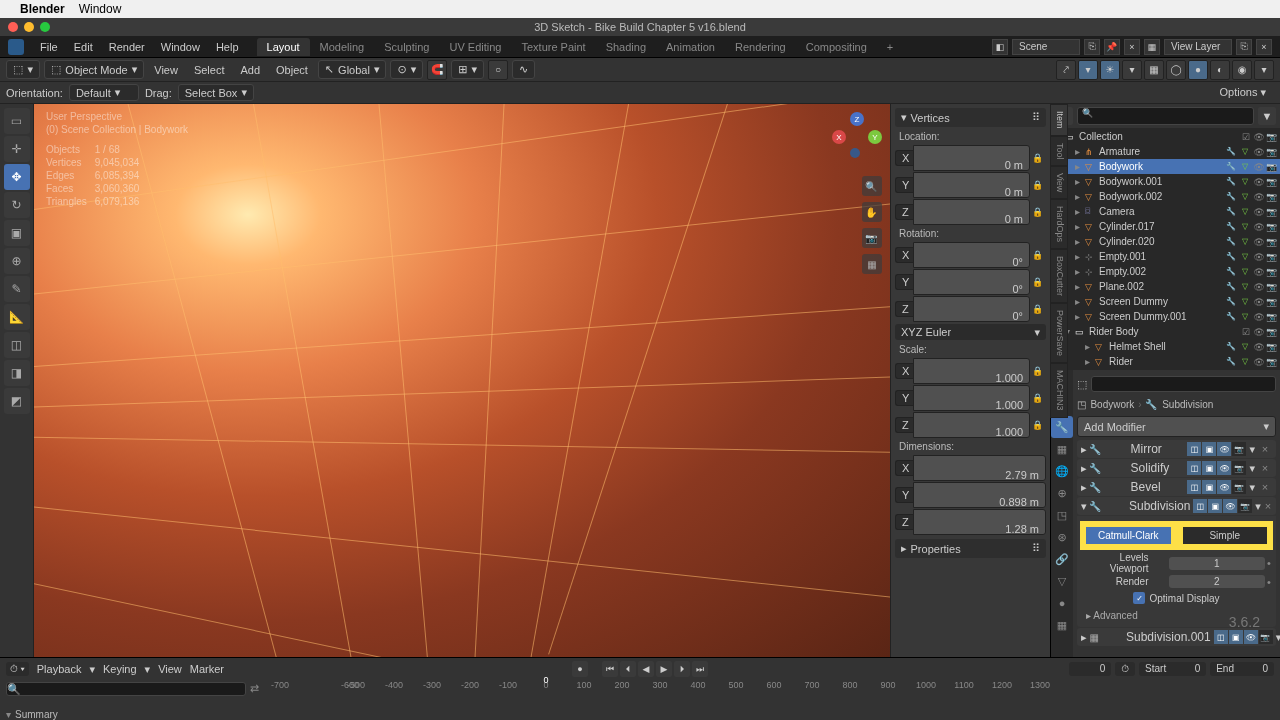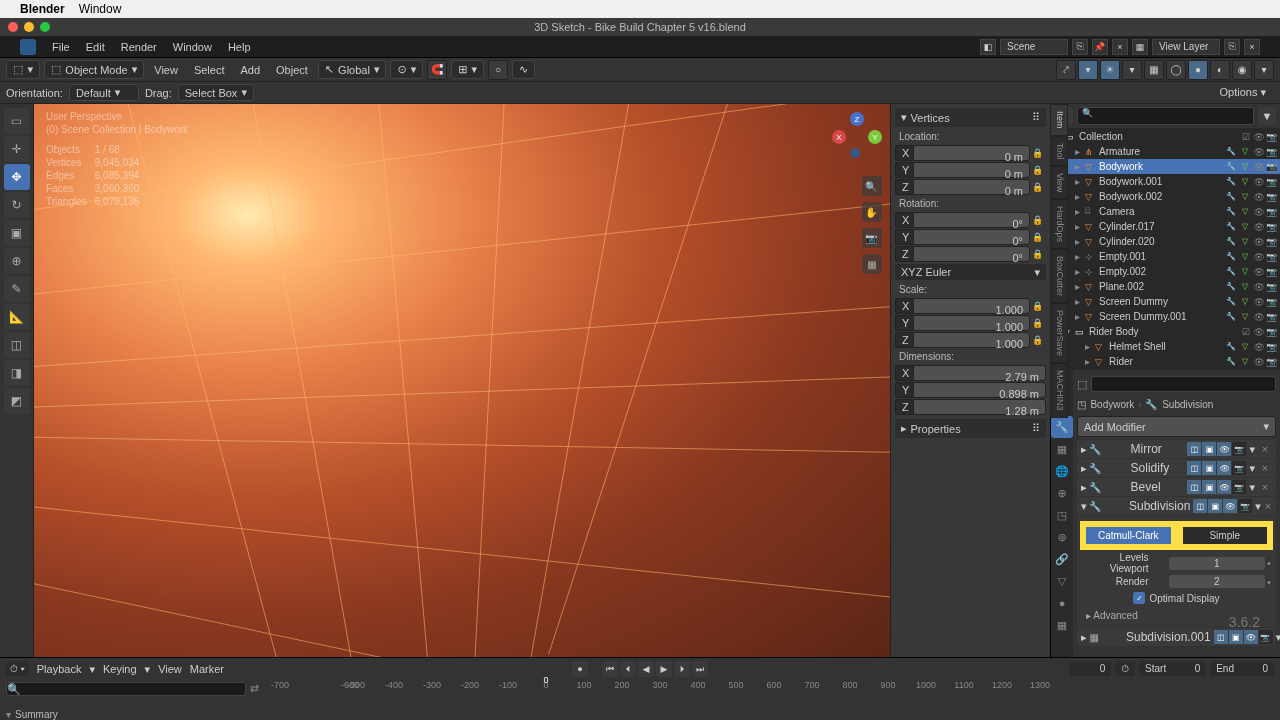--- a/index.html
+++ b/index.html
@@ -13,21 +13,21 @@
 
 .title-bar { height: 18px; background: #3a3a3a; display: flex; align-items: center; padding: 0 8px; position: relative; }
 .title-bar .traffic { display: flex; gap: 6px; margin-right: 12px; }
 .title-bar .dot { width: 10px; height: 10px; border-radius: 50%; }
 .title-bar .red { background: #ff5f56; }
 .title-bar .yellow { background: #ffbd2e; }
 .title-bar .green { background: #27c93f; }
 .title-bar .title { position: absolute; left: 50%; transform: translateX(-50%); color: #bbb; font-size: 11px; }
 
 
-.top-menu { height: 22px; background: #1e1e1e; display: flex; align-items: center; padding: 0 20px; border-bottom: 1px solid #000; }
+.top-menu { height: 22px; background: #1e1e1e; display: flex; align-items: center; padding: 0 8px; border-bottom: 1px solid #000; }
 .top-menu .icon-logo { width: 16px; height: 16px; background: #2a5a8a; border-radius: 3px; margin-right: 8px; }
 .top-menu .menu-item { padding: 0 8px; color: #ccc; }
 .top-menu .tabs { display: flex; margin-left: 10px; }
 .top-menu .tab { padding: 3px 10px; color: #888; border-radius: 3px 3px 0 0; }
 .top-menu .tab.active { background: #333; color: #fff; }
 .top-menu .right { margin-left: auto; display: flex; align-items: center; gap: 4px; }
 .top-menu .scene-input { background: #333; border: 1px solid #444; color: #ccc; padding: 1px 6px; width: 68px; height: 16px; font-size: 10px; }
 .top-menu .sq-btn { width: 16px; height: 16px; background: #333; border: 1px solid #444; display: flex; align-items: center; justify-content: center; font-size: 9px; }
 
 
@@ -67,21 +67,21 @@
 
 
 .n-panel { width: 160px; background: #383838; border-left: 1px solid #222; padding: 4px; position: relative; }
 .n-panel .tabs { position: absolute; right: -18px; top: 0; width: 18px; display: flex; flex-direction: column; }
 .n-panel .vtab { writing-mode: vertical-rl; padding: 6px 2px; font-size: 9px; background: #2b2b2b; border: 1px solid #222; color: #888; }
 .n-panel .vtab.active { background: #383838; color: #ccc; }
 .n-panel .section-head { background: #2e2e2e; padding: 3px 6px; margin-bottom: 2px; border-radius: 3px; display: flex; align-items: center; gap: 4px; }
 .n-panel .sub-label { padding: 2px 4px; font-size: 10px; color: #bbb; }
 .n-panel .field-row { display: flex; align-items: center; margin: 1px 0; }
 .n-panel .field-label { width: 18px; padding-left: 6px; background: #2b2b2b; border: 1px solid #222; border-right: none; height: 16px; line-height: 14px; border-radius: 3px 0 0 3px; }
-.n-panel .field-val { flex: 1; background: #505050; text-align: right; padding: 4px 6px; height: 16px; line-height: 14px; border: 1px solid #222; border-radius: 0 3px 3px 0; }
+.n-panel .field-val { flex: 1; background: #505050; text-align: right; padding: 12px 6px; height: 16px; line-height: 14px; border: 1px solid #222; border-radius: 0 3px 3px 0; }
 .n-panel .field-lock { width: 16px; height: 16px; display: flex; align-items: center; justify-content: center; color: #666; font-size: 9px; }
 .n-panel .full-drop { background: #2b2b2b; padding: 2px 6px; border-radius: 3px; margin: 2px 0; }
 
 
 .right-col { width: 230px; display: flex; flex-direction: column; border-left: 1px solid #000; }
 
 
 .outliner { flex: 0 0 230px; background: #282828; display: flex; flex-direction: column; }
 .outliner .out-header { height: 24px; background: #333; display: flex; align-items: center; padding: 0 4px; gap: 4px; }
 .outliner .out-header .search { flex: 1; background: #1a1a1a; border: 1px solid #444; border-radius: 3px; height: 18px; padding: 0 4px; font-size: 9px; color: #666; }
@@ -169,20 +169,32 @@
   <div class="title">3D Sketch - Bike Build Chapter 5 v16.blend</div>
 </div>
 
 <div class="top-menu">
   <div class="icon-logo"></div>
   <span class="menu-item">File</span>
   <span class="menu-item">Edit</span>
   <span class="menu-item">Render</span>
   <span class="menu-item">Window</span>
   <span class="menu-item">Help</span>
+  <div class="tabs">
+    <div class="tab active">Layout</div>
+    <div class="tab">Modeling</div>
+    <div class="tab">Sculpting</div>
+    <div class="tab">UV Editing</div>
+    <div class="tab">Texture Paint</div>
+    <div class="tab">Shading</div>
+    <div class="tab">Animation</div>
+    <div class="tab">Rendering</div>
+    <div class="tab">Compositing</div>
+    <div class="tab" style="color:#888">+</div>
+  </div>
   <div class="right">
     <div class="sq-btn">◧</div>
     <input class="scene-input" value="Scene" style="">
     <div class="sq-btn">⎘</div>
     <div class="sq-btn">📌</div>
     <div class="sq-btn">×</div>
     <div class="sq-btn">▦</div>
     <input class="scene-input" value="View Layer" style="">
     <div class="sq-btn">⎘</div>
     <div class="sq-btn">×</div>

